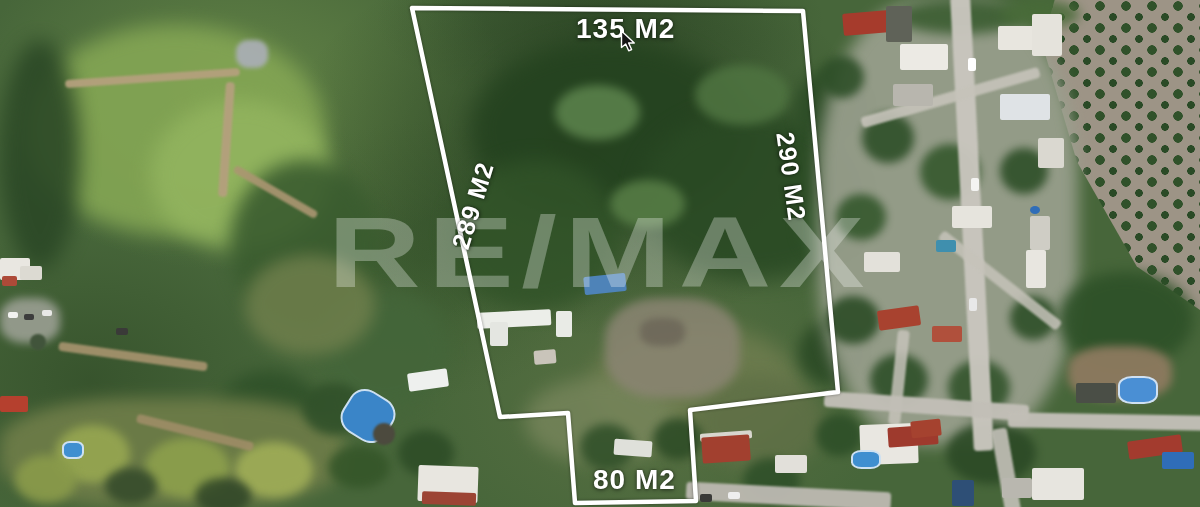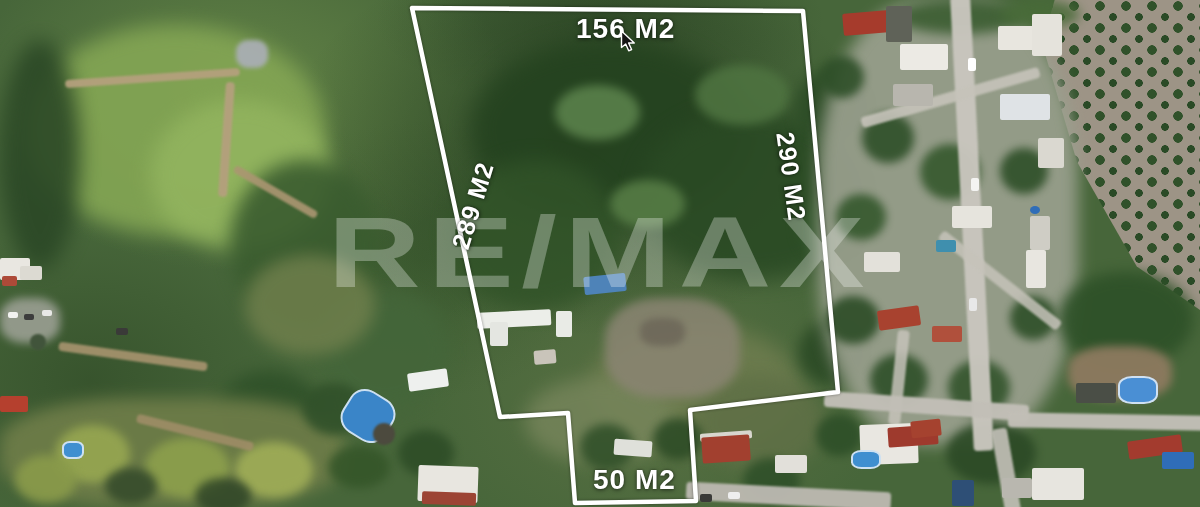--- a/index.html
+++ b/index.html
@@ -173,21 +173,21 @@
       <div class="sc" style="left: 700px; top: 494px; width: 12px; height: 8px; background: rgb(58, 58, 56); border-radius: 2px; opacity: 1;"></div>
       <div class="sc" style="left: 728px; top: 492px; width: 12px; height: 7px; background: rgb(238, 238, 238); border-radius: 2px; opacity: 1;"></div>
     </div>
 
   <svg id="boundary" width="1200" height="507" viewBox="0 0 1200 507">
     <path d="M412 8 L803 11 L838 392 L690 410 L696 501 L575 503 L568 413 L500 417 Z" fill="none" stroke="#ffffff" stroke-width="4.5" stroke-linejoin="round" style="filter:drop-shadow(0 0 1.5px rgba(0,0,0,.4));"></path>
   </svg>
 
   <div id="watermark">RE/MAX</div>
 
-  <div id="label-top" class="mlabel">156 M2</div>
+  <div id="label-top" class="mlabel">135 M2</div>
   <div id="label-left" class="mlabel">289 M2</div>
   <div id="label-right" class="mlabel">290 M2</div>
-  <div id="label-bottom" class="mlabel">50 M2</div>
+  <div id="label-bottom" class="mlabel">80 M2</div>
 
   <svg id="cursor" width="17" height="23" viewBox="0 0 17 23">
     <path d="M1.5 1 L1.5 17.5 L5.7 14 L8.7 20.8 L11.6 19.5 L8.6 13 L14.3 13 Z" fill="#141414" stroke="#ffffff" stroke-width="1.4" stroke-linejoin="round"></path>
   </svg>
 </div>
 
 </body></html>

